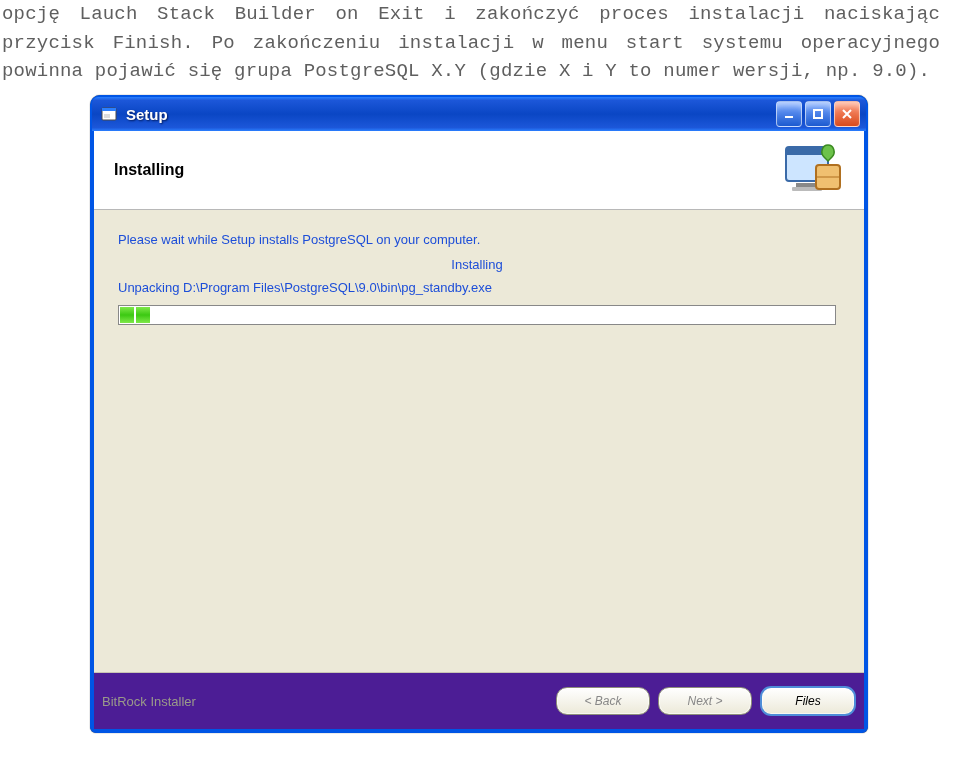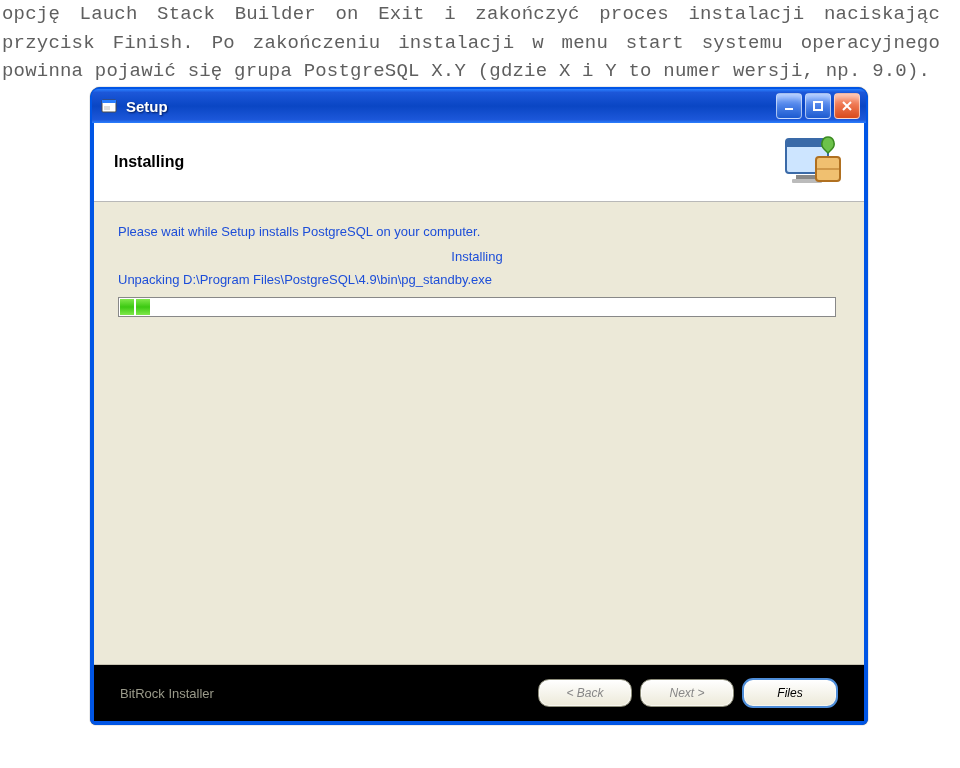--- a/index.html
+++ b/index.html
@@ -17,21 +17,21 @@
     text-align: justify;
     line-height: 1.5;
     padding: 0 20px 0 2px;
     letter-spacing: 0.2px;
     font-family: Liberation Mono, monospace;
   }
   
   .window {
     position: absolute;
     left: 90px;
-    top: 87px;
+    top: 95px;
     width: 770px;
     height: 630px;
     background: #ece9d8;
     border: 4px solid #0055e5;
     border-radius: 10px 10px 6px 6px;
     box-shadow: 0 0 1px #333;
     display: flex;
     flex-direction: column;
   }
   .titlebar {
@@ -117,24 +117,24 @@
   .progress .chunk {
     width: 14px;
     height: 100%;
     background: linear-gradient(to bottom, #7fe84a 0%, #3cc912 50%, #7fe84a 100%);
   }
 
   
   .footer {
     height: 56px;
     border-top: 1px solid #c8c4b4;
-    background: #000000;
-    display: flex;
-    align-items: center;
-    padding: 0 26px;
+    background: #4c1d95;
+    display: flex;
+    align-items: center;
+    padding: 0 8px;
     gap: 8px;
   }
   .footer .brand {
     color: #9a9a8a;
     font-size: 13px;
     flex: 1;
   }
   .btn {
     min-width: 92px;
     height: 26px;
@@ -201,21 +201,21 @@
         <rect x="32" y="24" width="24" height="24" rx="3" fill="#f0c070" stroke="#b07020" stroke-width="2"></rect>
         <path d="M32 36 L56 36" stroke="#b07020" stroke-width="1"></path>
         <path d="M44 4 C 50 4 52 12 48 16 L44 20 L40 16 C36 12 38 4 44 4 Z" fill="#6cc24a" stroke="#3a8a20" stroke-width="1.5"></path>
       </svg>
     </div>
   </div>
 
   <div class="content">
     <div class="msg">Please wait while Setup installs PostgreSQL on your computer.</div>
     <div class="status">Installing</div>
-    <div class="path">Unpacking D:\Program Files\PostgreSQL\4.9\bin\pg_standby.exe</div>
+    <div class="path">Unpacking D:\Program Files\PostgreSQL\9.0\bin\pg_standby.exe</div>
     <div class="progress">
       <div class="chunk"></div>
       <div class="chunk"></div>
     </div>
   </div>
 
   <div class="footer">
     <div class="brand">BitRock Installer</div>
     <div class="btn">&lt; Back</div>
     <div class="btn">Next &gt;</div>

